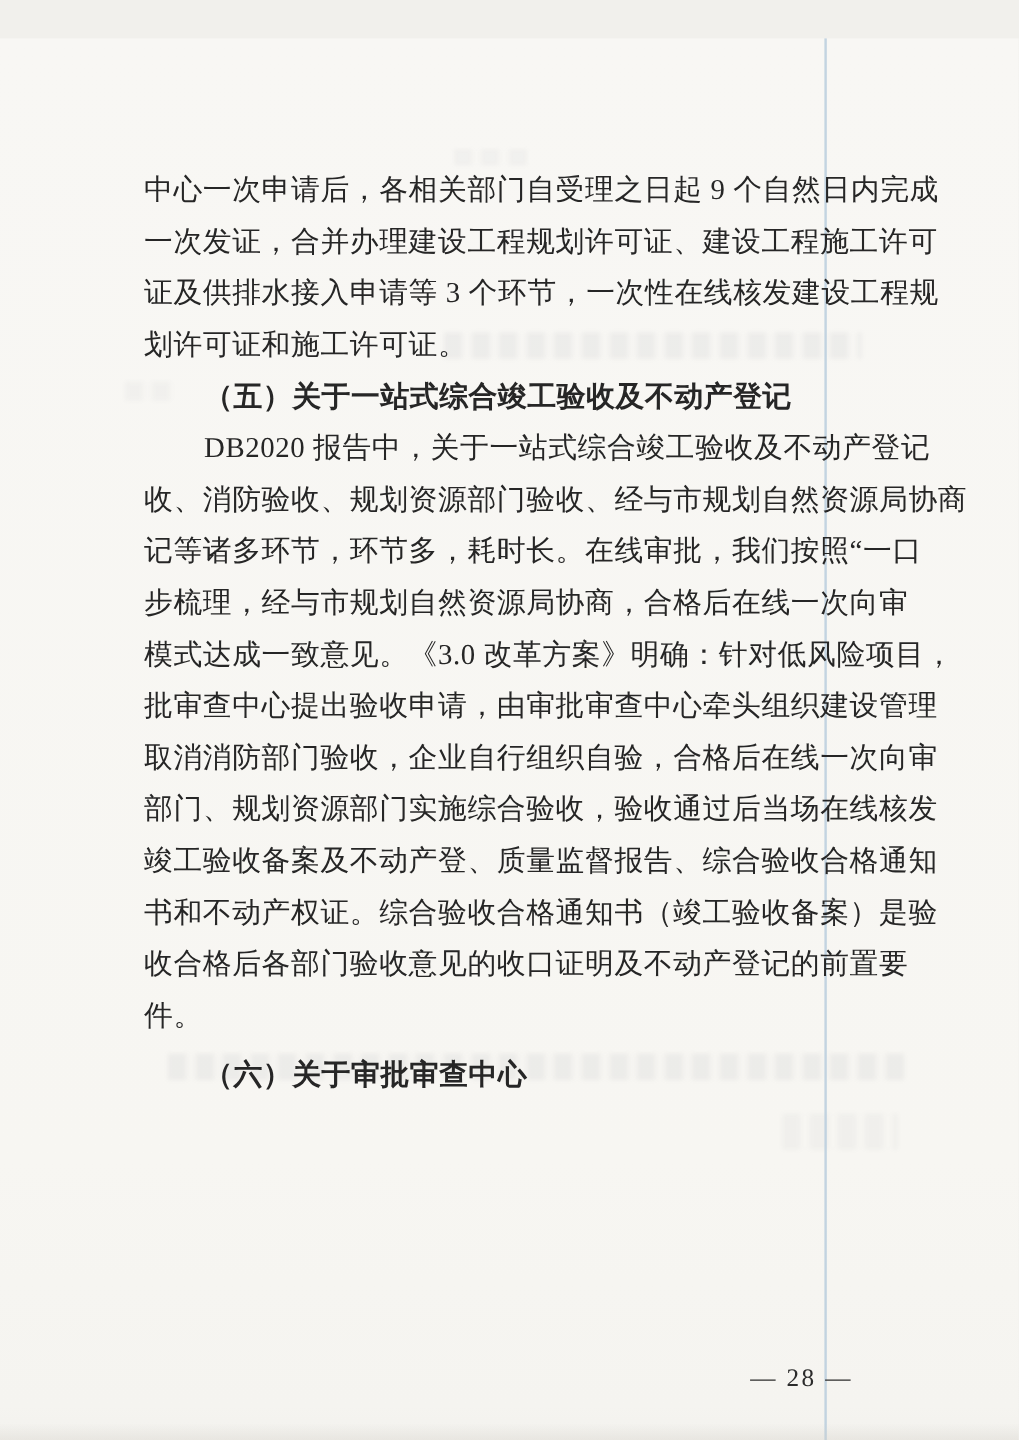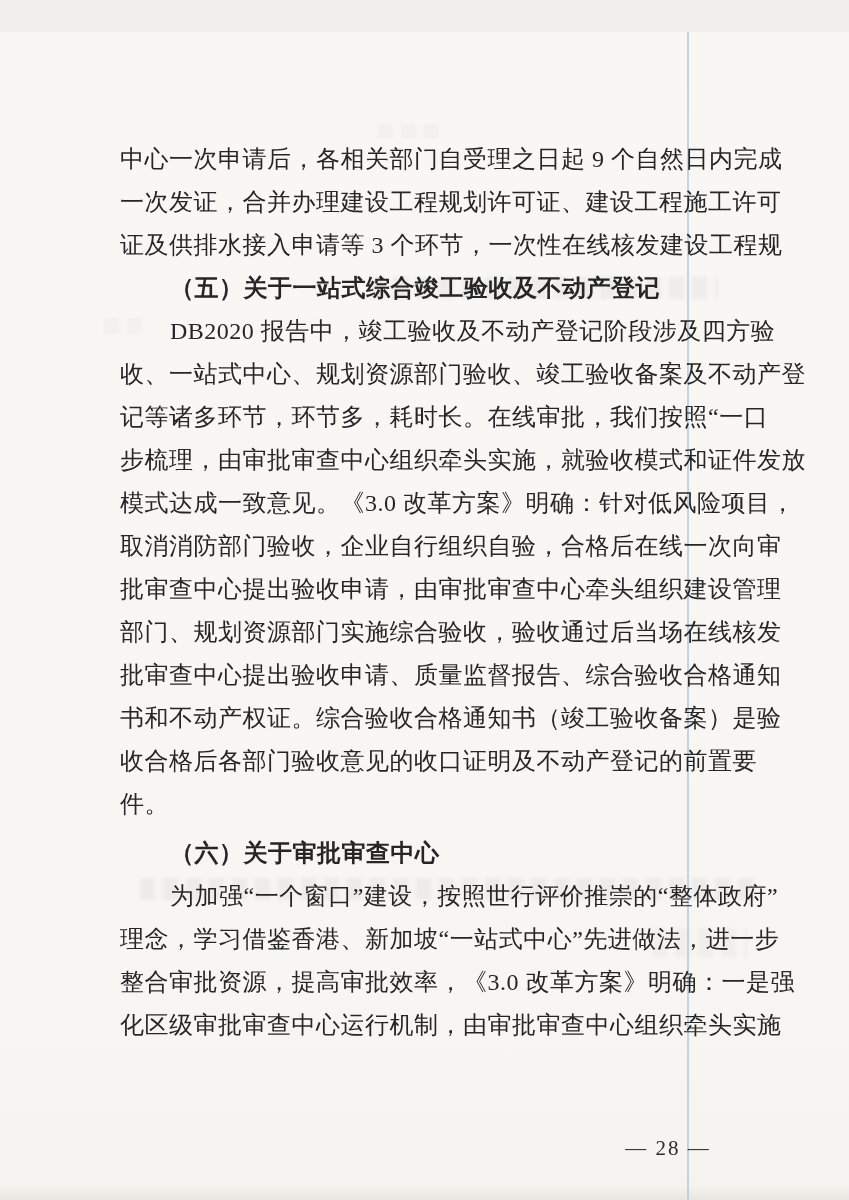--- a/index.html
+++ b/index.html
@@ -62,47 +62,42 @@
   <div class="ghost g-right"></div>
 
   <div class="fold-line"></div>
 
   <div class="content">
 
     <div class="para">
         <div class="line">中心一次申请后，各相关部门自受理之日起 9 个自然日内完成</div>
         <div class="line">一次发证，合并办理建设工程规划许可证、建设工程施工许可</div>
         <div class="line">证及供排水接入申请等 3 个环节，一次性在线核发建设工程规</div>
+        <div class="line">划许可证和施工许可证。</div>
       </div>
 
     <h3 class="heading">（五）关于一站式综合竣工验收及不动产登记</h3>
 
     <div class="para indent-first">
-        <div class="line">DB2020 报告中，竣工验收及不动产登记阶段涉及四方验</div>
-        <div class="line">收、一站式中心、规划资源部门验收、竣工验收备案及不动产登</div>
+        <div class="line">DB2020 报告中，关于一站式综合竣工验收及不动产登记</div>
+        <div class="line">收、消防验收、规划资源部门验收、经与市规划自然资源局协商</div>
         <div class="line">记等诸多环节，环节多，耗时长。在线审批，我们按照“一口</div>
-        <div class="line">步梳理，由审批审查中心组织牵头实施，就验收模式和证件发放</div>
+        <div class="line">步梳理，经与市规划自然资源局协商，合格后在线一次向审</div>
         <div class="line">模式达成一致意见。《3.0 改革方案》明确：针对低风险项目，</div>
+        <div class="line">批审查中心提出验收申请，由审批审查中心牵头组织建设管理</div>
         <div class="line">取消消防部门验收，企业自行组织自验，合格后在线一次向审</div>
-        <div class="line">批审查中心提出验收申请，由审批审查中心牵头组织建设管理</div>
         <div class="line">部门、规划资源部门实施综合验收，验收通过后当场在线核发</div>
-        <div class="line">批审查中心提出验收申请、质量监督报告、综合验收合格通知</div>
+        <div class="line">竣工验收备案及不动产登、质量监督报告、综合验收合格通知</div>
         <div class="line">书和不动产权证。综合验收合格通知书（竣工验收备案）是验</div>
         <div class="line">收合格后各部门验收意见的收口证明及不动产登记的前置要</div>
         <div class="line">件。</div>
       </div>
 
     <h3 class="heading sec6-heading">（六）关于审批审查中心</h3>
 
-    <div class="para indent-first">
-        <div class="line">为加强“一个窗口”建设，按照世行评价推崇的“整体政府”</div>
-        <div class="line">理念，学习借鉴香港、新加坡“一站式中心”先进做法，进一步</div>
-        <div class="line">整合审批资源，提高审批效率，《3.0 改革方案》明确：一是强</div>
-        <div class="line">化区级审批审查中心运行机制，由审批审查中心组织牵头实施</div>
-      </div>
 
   </div>
 
   <div class="page-number">— 28 —</div>
 
   <div class="bottom-band"></div>
 
 </div>
 
 </body></html>

